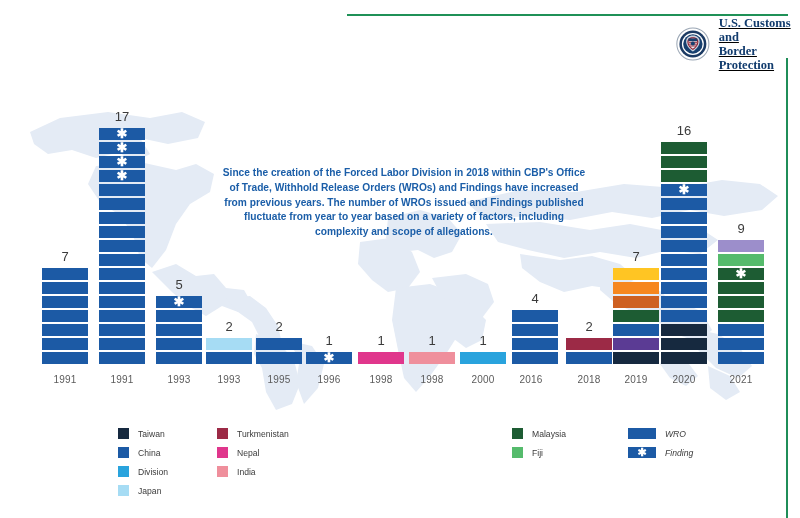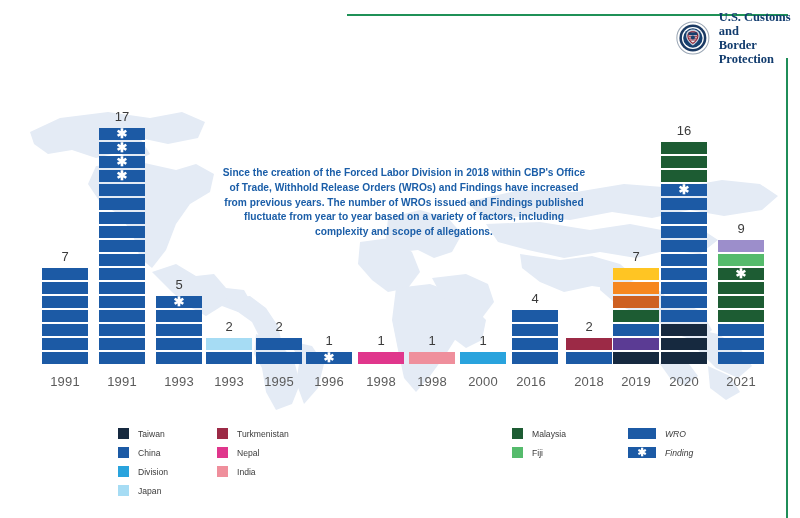--- a/index.html
+++ b/index.html
@@ -69,24 +69,25 @@
     width: 2px;
     height: 460px;
     background: #1f8d58;
     z-index: 5;
   }
 
   
   .cbp-logo {
     position: absolute;
     left: 676px;
-    top: 10px;
+    top: 16px;
     display: flex;
     align-items: center;
     z-index: 6;
+    text-decoration: underline;
   }
   .cbp-seal { width: 40px; height: 40px; display: block; }
   .cbp-wordmark {
     margin-left: 9px;
     color: #123c6e;
     font-family: "Liberation Serif", serif;
     font-weight: bold;
     font-size: 12.5px;
     line-height: 14px;
     white-space: pre-line;
@@ -154,21 +155,21 @@
     color: #ffffff;
     font-size: 13px;
     font-weight: bold;
     line-height: 12px;
   }
   .year {
     position: absolute;
     top: 374px;
     width: 46px;
     text-align: center;
-    font-size: 13px;
+    font-size: 10px;
     color: #5b5b5b;
     letter-spacing: 0.2px;
   }
 
   
   .legend {
     position: absolute;
     left: 0;
     top: 424px;
     width: 800px;

